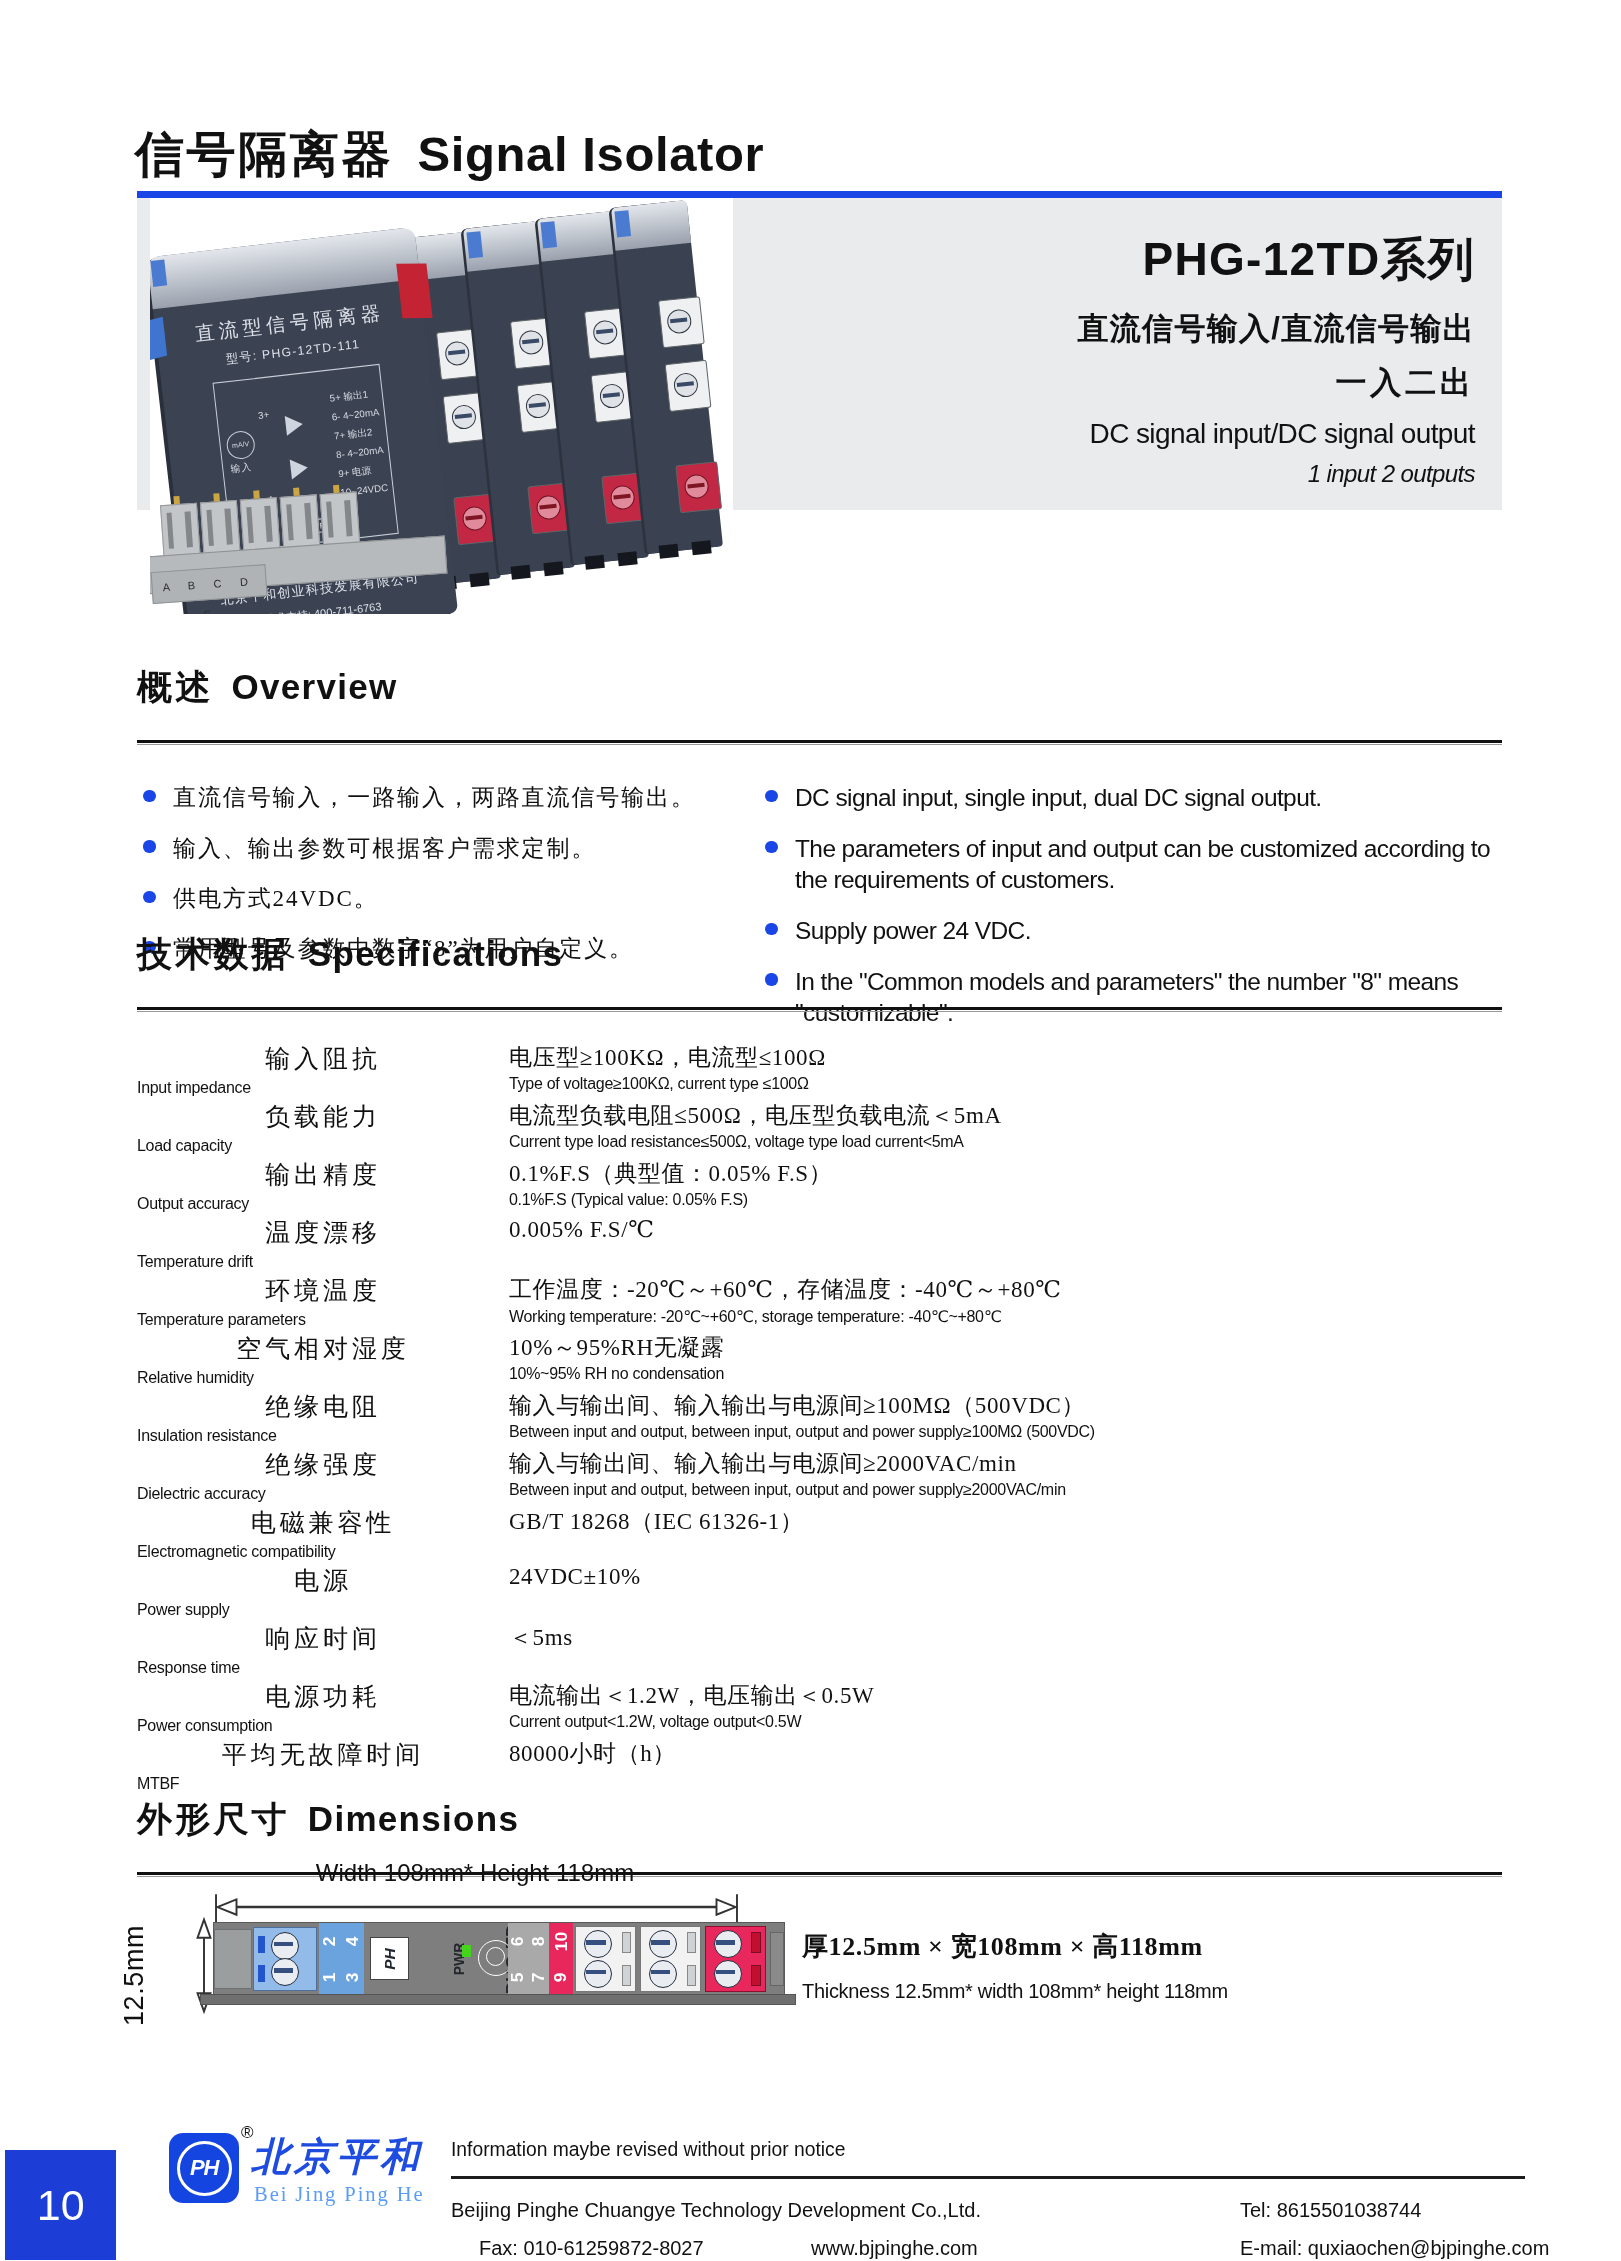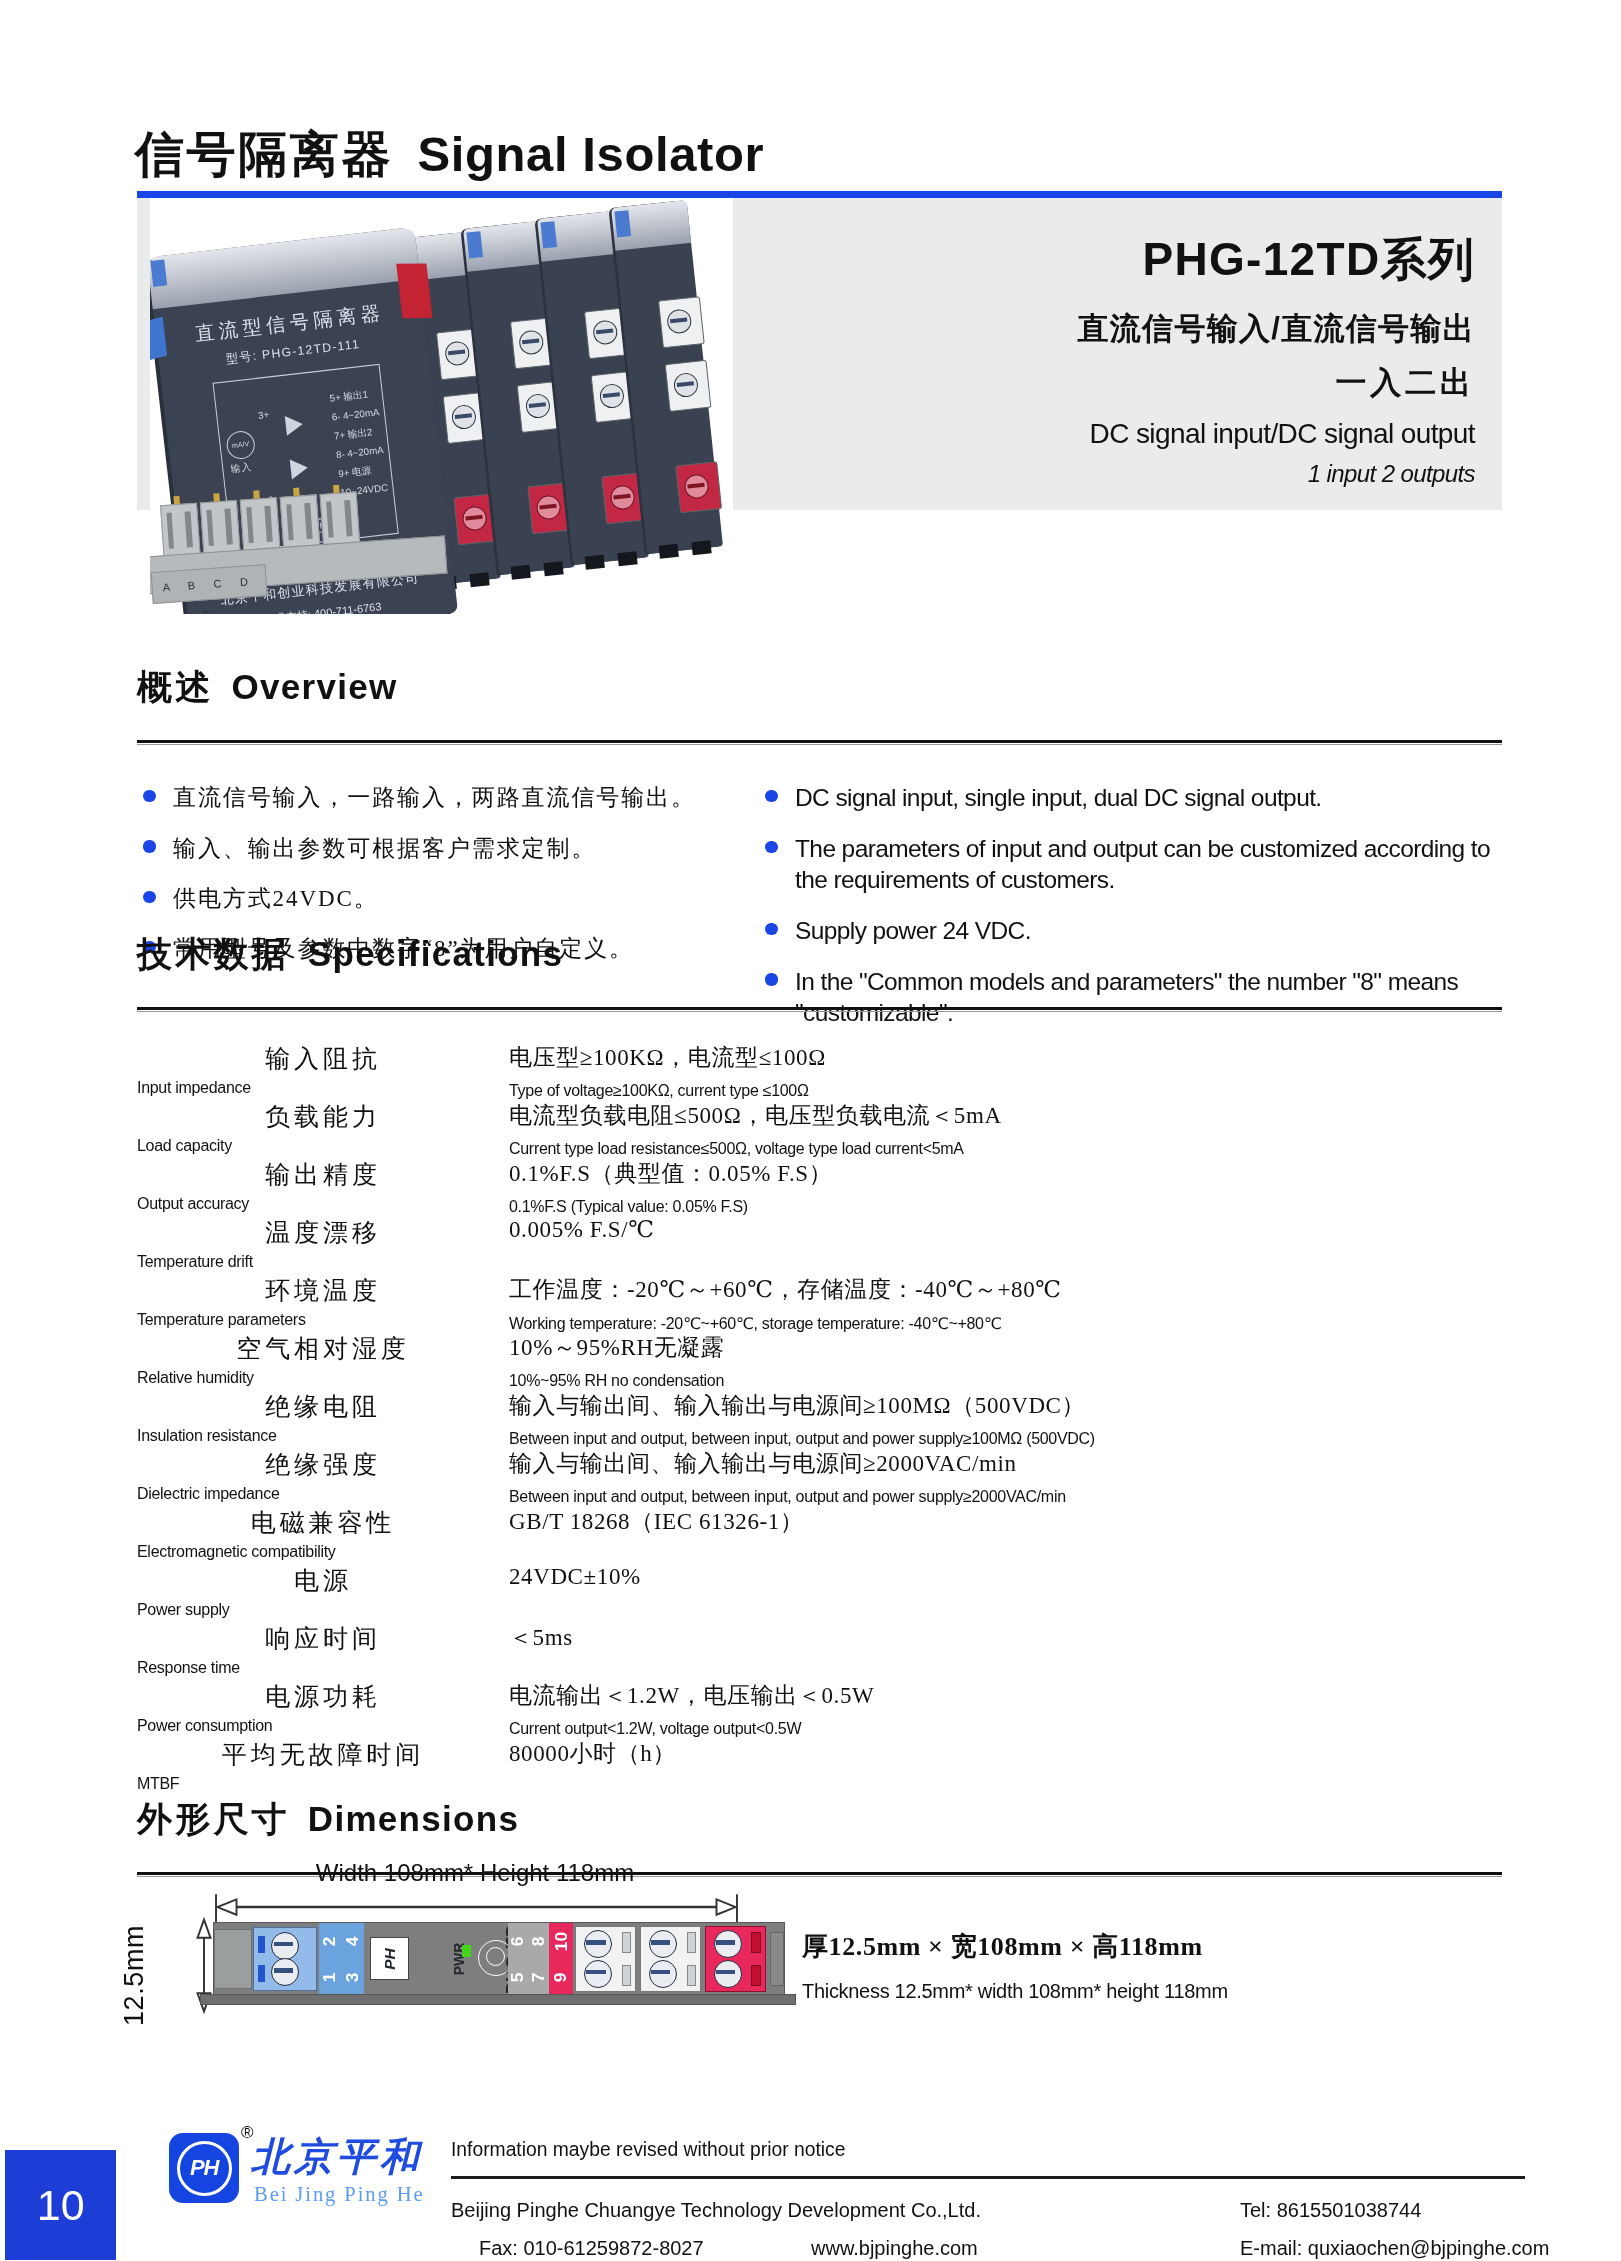--- a/index.html
+++ b/index.html
@@ -89,21 +89,21 @@
 
   
   .specs{left:137px;top:902px;width:1365px;}
   .spec-rows{margin-top:30px;}
   .srow{display:flex;align-items:flex-start;height:58px;}
   .scol-label{width:372px;}
   .label-zh{font-family:Liberation Mono, monospace;font-size:25px;letter-spacing:3.9px;text-align:center;}
   .label-en{font-size:16px;margin-top:3.2px;letter-spacing:-0.3px;}
   .scol-val{flex:1;}
   .val-zh{font-family:"Liberation Serif","DejaVu Serif",serif;font-size:23px;letter-spacing:0.6px;}
-  .val-en{font-size:16px;margin-top:9px;letter-spacing:-0.3px;}
+  .val-en{font-size:16px;margin-top:2px;letter-spacing:-0.3px;}
 
   
   .dims{left:137px;top:1767px;width:1365px;height:309px;}
   .dim-width-label{position:absolute;left:77px;top:92px;width:522px;text-align:center;font-size:24px;}
   .dim-harrow{position:absolute;left:72px;top:126px;}
   .dim-varrow{position:absolute;left:54px;top:150px;}
   .dim-thick-label{position:absolute;left:-18px;top:259px;transform:rotate(-90deg);transform-origin:left top;
                    font-size:27px;letter-spacing:0.6px;}
   .device{position:absolute;left:76px;top:155px;width:570px;height:72px;background:#7e7e7e;
           border:1.3px solid #5a5a5a;display:flex;align-items:stretch;}
@@ -357,21 +357,21 @@
             <div class="label-en">Insulation resistance</div>
           </div>
         <div class="scol-val">
             <div class="val-zh">输入与输出间、输入输出与电源间≥100MΩ（500VDC）</div>
             <div class="val-en">Between input and output, between input, output and power supply≥100MΩ (500VDC)</div>
           </div>
       </div>
       <div class="srow">
         <div class="scol-label">
             <div class="label-zh">绝缘强度</div>
-            <div class="label-en">Dielectric impedance</div>
+            <div class="label-en">Dielectric accuracy</div>
           </div>
         <div class="scol-val">
             <div class="val-zh">输入与输出间、输入输出与电源间≥2000VAC/min</div>
             <div class="val-en">Between input and output, between input, output and power supply≥2000VAC/min</div>
           </div>
       </div>
       <div class="srow">
         <div class="scol-label">
             <div class="label-zh">电磁兼容性</div>
             <div class="label-en">Electromagnetic compatibility</div>

